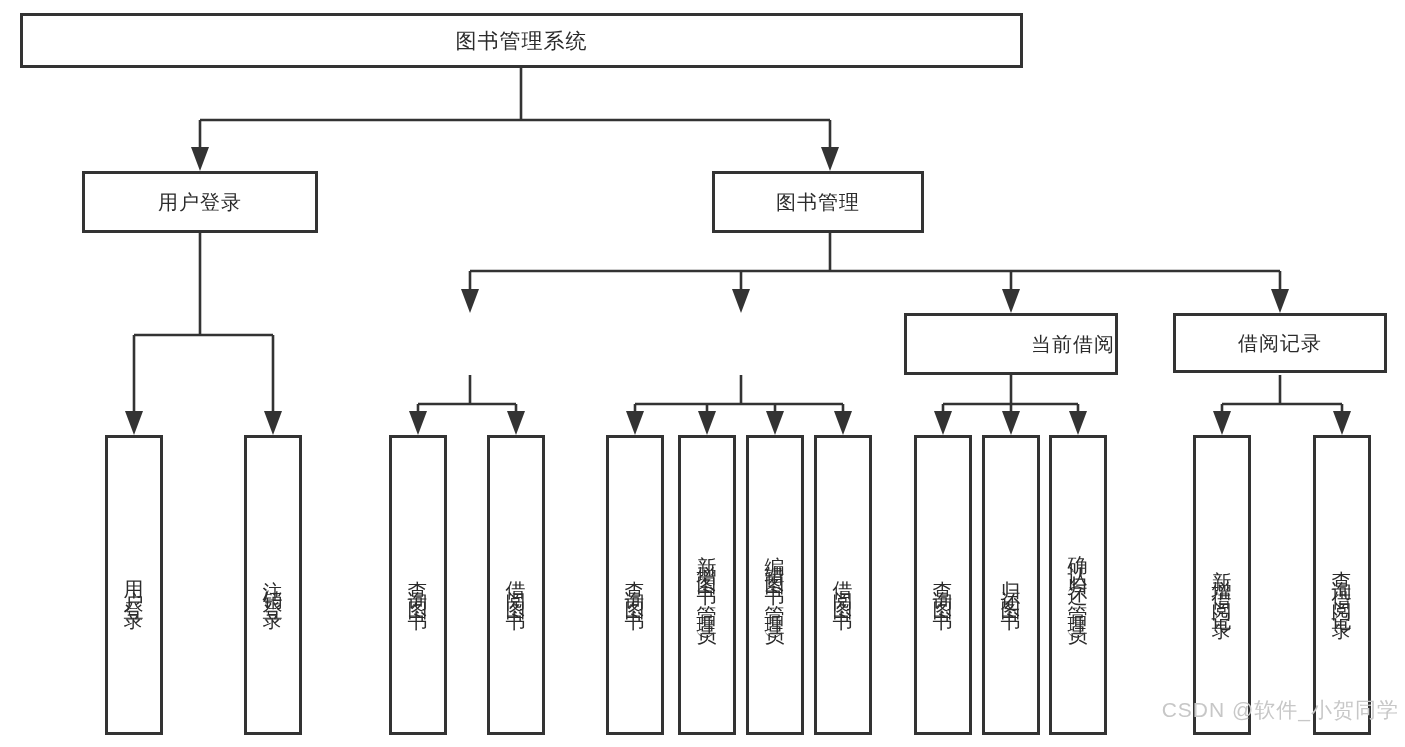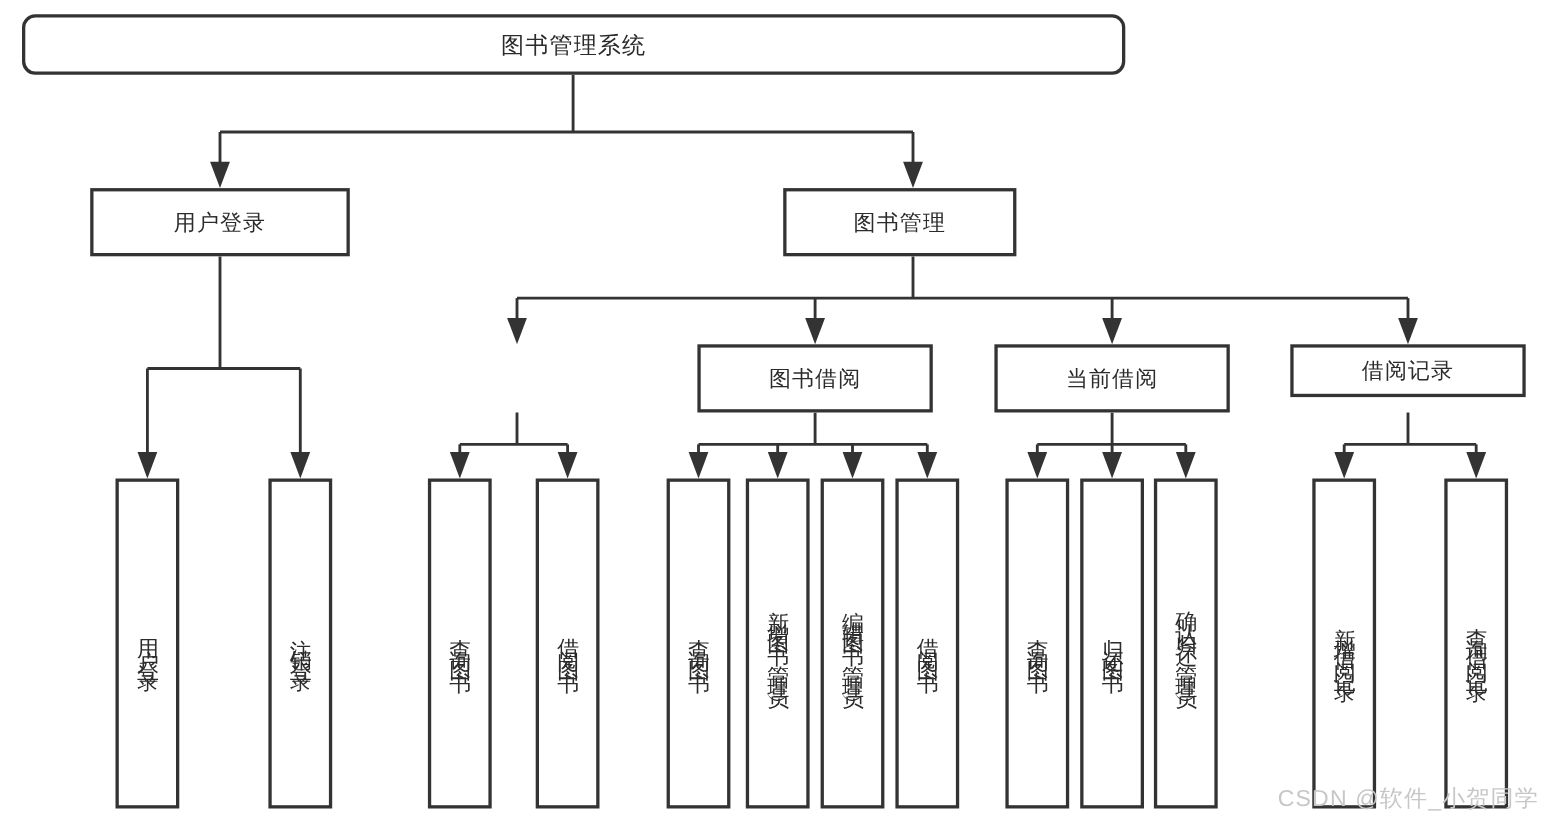--- a/index.html
+++ b/index.html
@@ -16,21 +16,21 @@
     display:flex; align-items:center; justify-content:center; z-index:1;
   }
   .hlabel { font-size:20px; letter-spacing:1px; white-space:nowrap; }
   .root .hlabel { font-size:21px; }
   .leaf { top:435px; width:58px; height:300px; }
   .vtext {
     writing-mode:vertical-rl; text-orientation:mixed;
     font-size:20px; line-height:1; letter-spacing:10px; white-space:nowrap;
   }
   .watermark {
-    position:absolute; top:712px; right:6px; z-index:5;
+    position:absolute; top:696px; right:6px; z-index:5;
     font-size:21px; letter-spacing:1px; white-space:nowrap;
     color:var(--watermark,#c7c7c7);
   }
 </style>
 </head>
 <body>
 
 <div class="canvas">
 
   <svg class="connectors" width="1405" height="747">
@@ -102,38 +102,35 @@
     <g>
       <line x1="1280" y1="375" x2="1280" y2="404"></line>
       <line x1="1222" y1="404" x2="1342" y2="404"></line>
       <line x1="1222" y1="404" x2="1222" y2="420"></line>
       <polygon points="1213,411 1231,411 1222,435"></polygon>
       <line x1="1342" y1="404" x2="1342" y2="420"></line>
       <polygon points="1333,411 1351,411 1342,435"></polygon>
     </g>
   </svg>
 
-  <div class="box root" style="left:20px; top:13px; width:1003px; height:55px;border-radius:12px;">
+  <div class="box root" style="left:20px; top:13px; width:1003px; height:55px;">
     <span class="hlabel">图书管理系统</span>
   </div>
 
   <div class="box" style="left:82px; top:171px; width:236px; height:62px;">
     <span class="hlabel">用户登录</span>
   </div>
   <div class="box" style="left:712px; top:171px; width:212px; height:62px;">
     <span class="hlabel">图书管理</span>
   </div>
 
-  <div class="box" style="left:634px; top:313px; width:214px; height:62px;">
-    <span class="hlabel">图书借阅</span>
-  </div>
-  <div class="box" style="left:904px; top:313px; width:214px; height:62px;">
+  <div class="box" style="left:904px; top:313px; width:214px; height:62px;justify-content:flex-end;">
     <span class="hlabel">当前借阅</span>
   </div>
-  <div class="box" style="left:1173px; top:313px; width:214px; height:48px;">
+  <div class="box" style="left:1173px; top:313px; width:214px; height:60px;">
     <span class="hlabel">借阅记录</span>
   </div>
 
   <div class="box leaf" style="left:105px;">
     <span class="vtext">用户登录</span>
   </div>
   <div class="box leaf" style="left:244px;">
     <span class="vtext">注销登录</span>
   </div>
 

